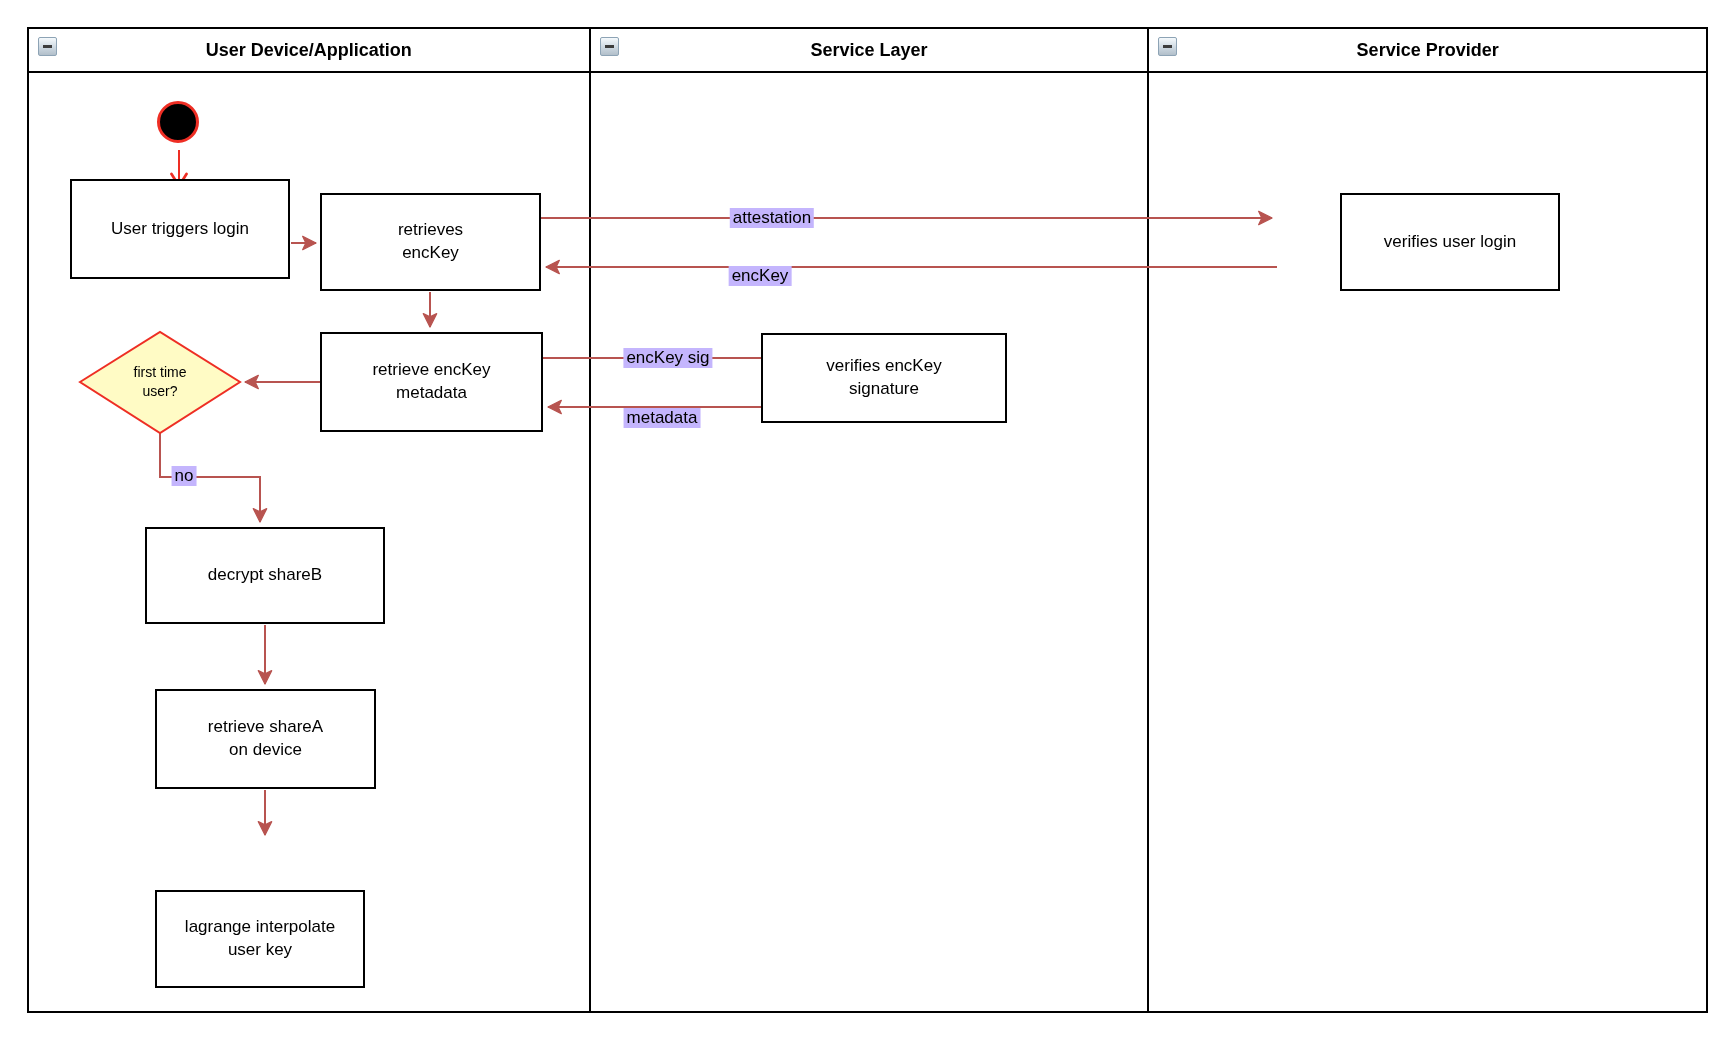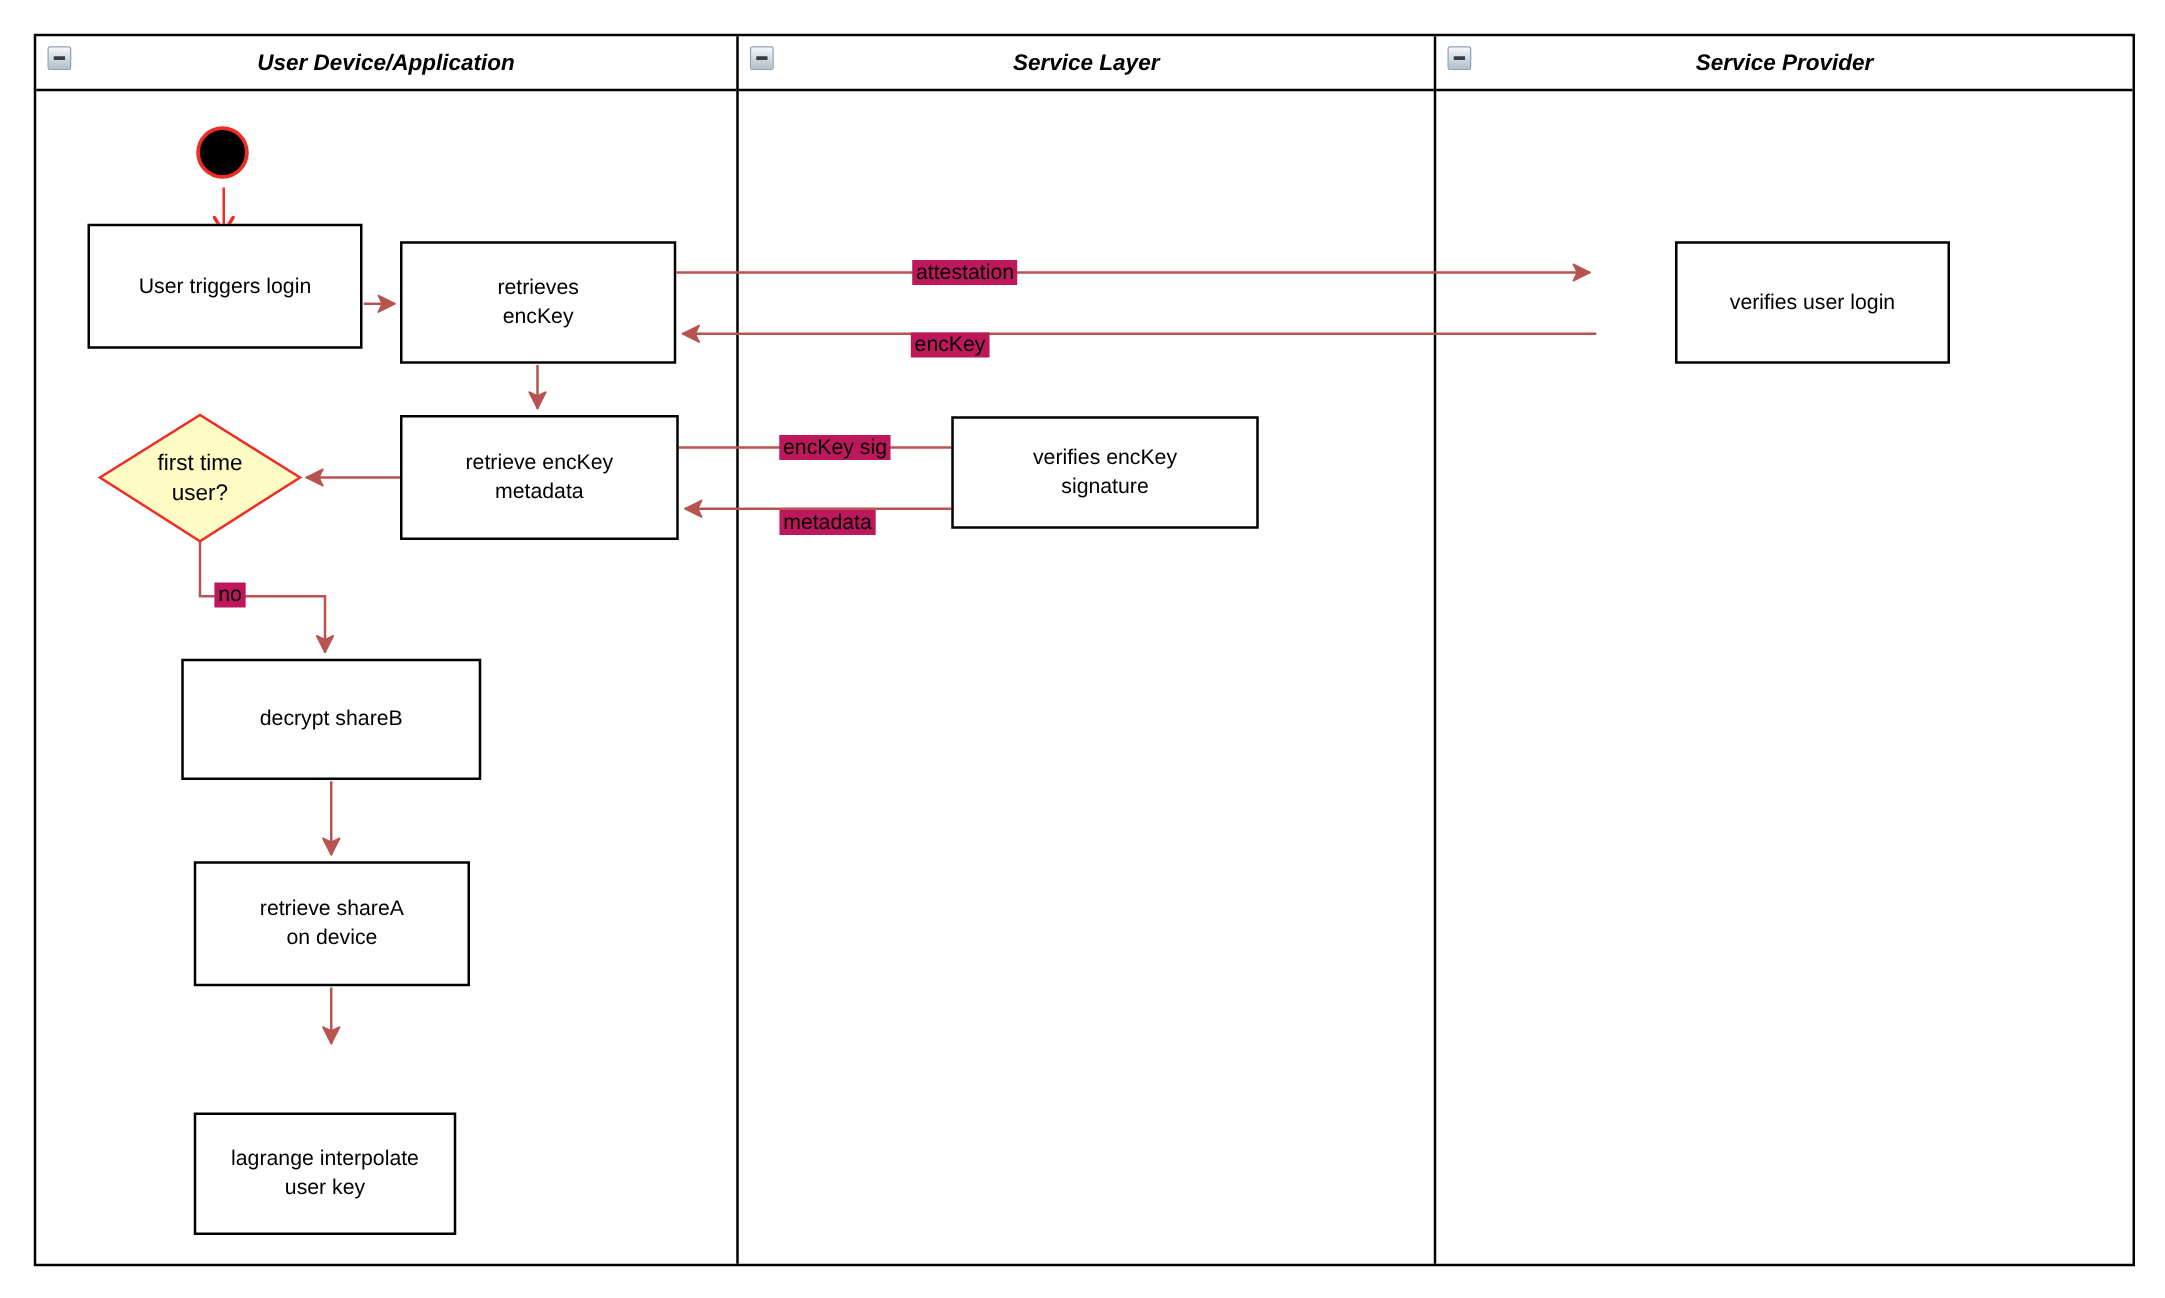--- a/index.html
+++ b/index.html
@@ -5,21 +5,21 @@
   html,body { margin:0; padding:0; background:#ffffff; }
   .canvas {
     position:relative; width:1732px; height:1038px; background:#fff;
     font-family:"Liberation Sans", sans-serif; color:#000; overflow:hidden;
   }
   
   .frame {
     position:absolute; left:27px; top:27px; width:1681px; height:986px;
     border:2px solid var(--lane_border); display:flex; box-sizing:border-box;
   }
-  .lane { position:relative; box-sizing:border-box;font-style:italic; }
+  .lane { position:relative; box-sizing:border-box; }
   .lane + .lane { border-left:2px solid var(--lane_border); }
   .lane-header {
     height:44px; border-bottom:2px solid var(--lane_border); box-sizing:border-box;
     display:flex; align-items:center; justify-content:center;
     font-weight:bold; font-size:18px; position:relative;
   }
   .collapse-btn {
     position:absolute; left:9px; top:8px; width:17px; height:17px;
     border:1px solid #8da3b5; border-radius:2px;
     background:linear-gradient(#f5f9fc 0%, #cdd8e1 55%, #b2bfca 100%);
@@ -34,32 +34,32 @@
     text-align:center; font-size:17px; line-height:1.35; white-space:pre-line;
   }
   .start-circle {
     position:absolute; left:157px; top:101px; width:42px; height:42px;
     border-radius:50%; background:#000; border:3px solid var(--highlight);
     box-sizing:border-box;
   }
   .diamond-label {
     position:absolute; left:95px; top:347px; width:130px; height:70px;
     display:flex; align-items:center; justify-content:center; text-align:center;
-    font-size:18px; line-height:1.35; white-space:pre-line;
+    font-size:14px; line-height:1.35; white-space:pre-line;
   }
   
   svg.overlay { position:absolute; left:0; top:0; pointer-events:none; }
   .edge { stroke:var(--arrow); stroke-width:2; fill:none; }
   .edge-hl { stroke:var(--highlight); stroke-width:2; fill:none; }
   .mk-classic { fill:var(--arrow); stroke:var(--arrow); stroke-width:1; stroke-linejoin:round; }
   .mk-open { fill:none; stroke:var(--highlight); stroke-width:1.8; stroke-linecap:round; }
   .decision-shape { fill:var(--decision_fill); stroke:var(--highlight); stroke-width:2; stroke-linejoin:miter; }
   .edge-label {
     position:absolute; transform:translate(-50%,-50%);
-    background:#be185d; padding:0 3px; font-size:17px; white-space:nowrap;
+    background:#c4b5fd; padding:0 3px; font-size:17px; white-space:nowrap;
   }
 </style>
 </head>
 <body>
 
 <div class="canvas">
 
   <div class="frame">
     <div class="lane" style="width:561px">
       <div class="lane-header">

